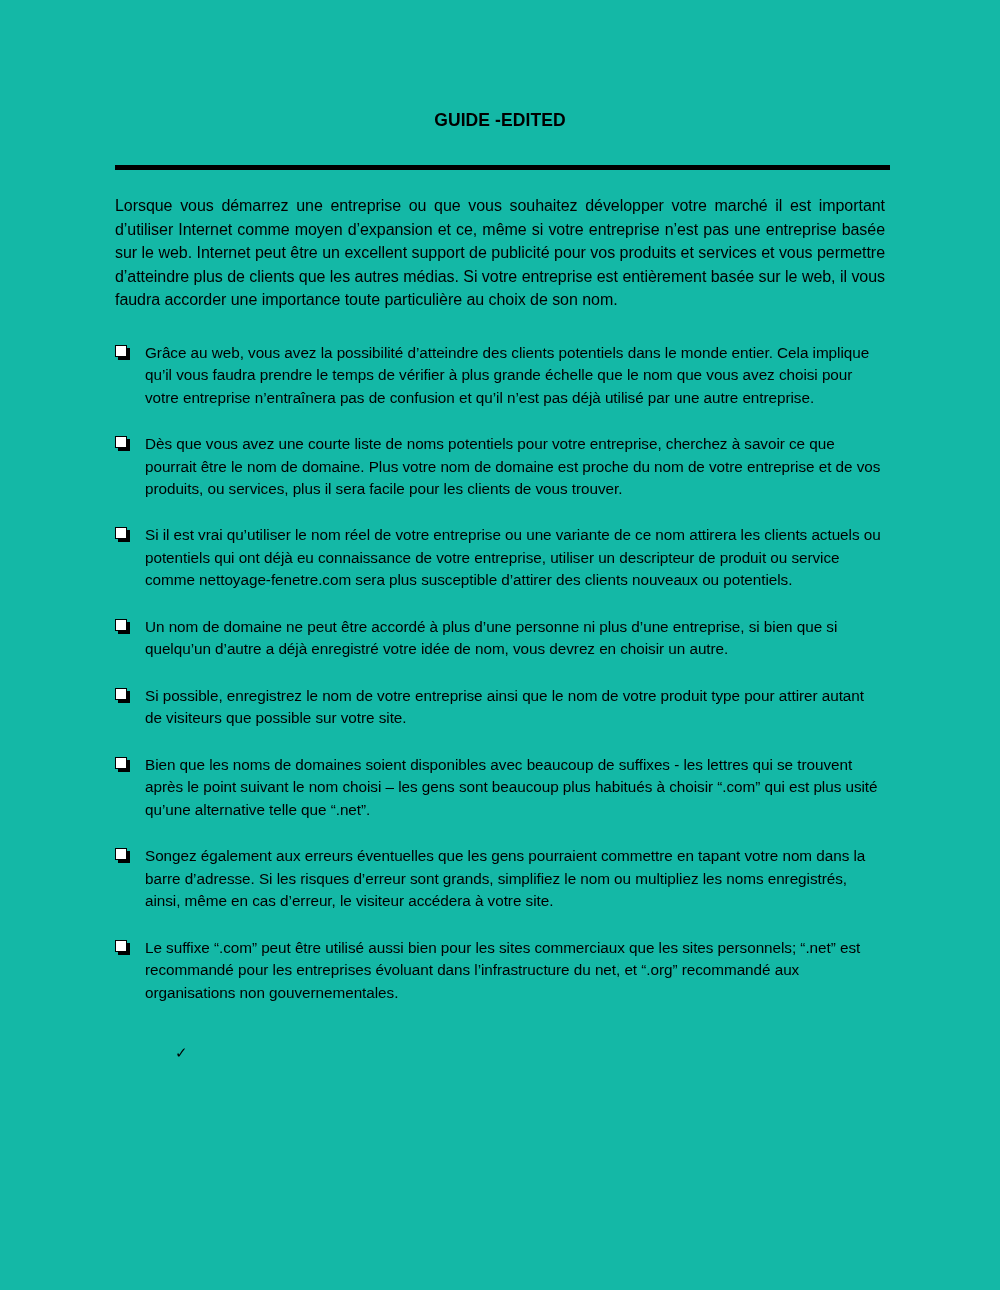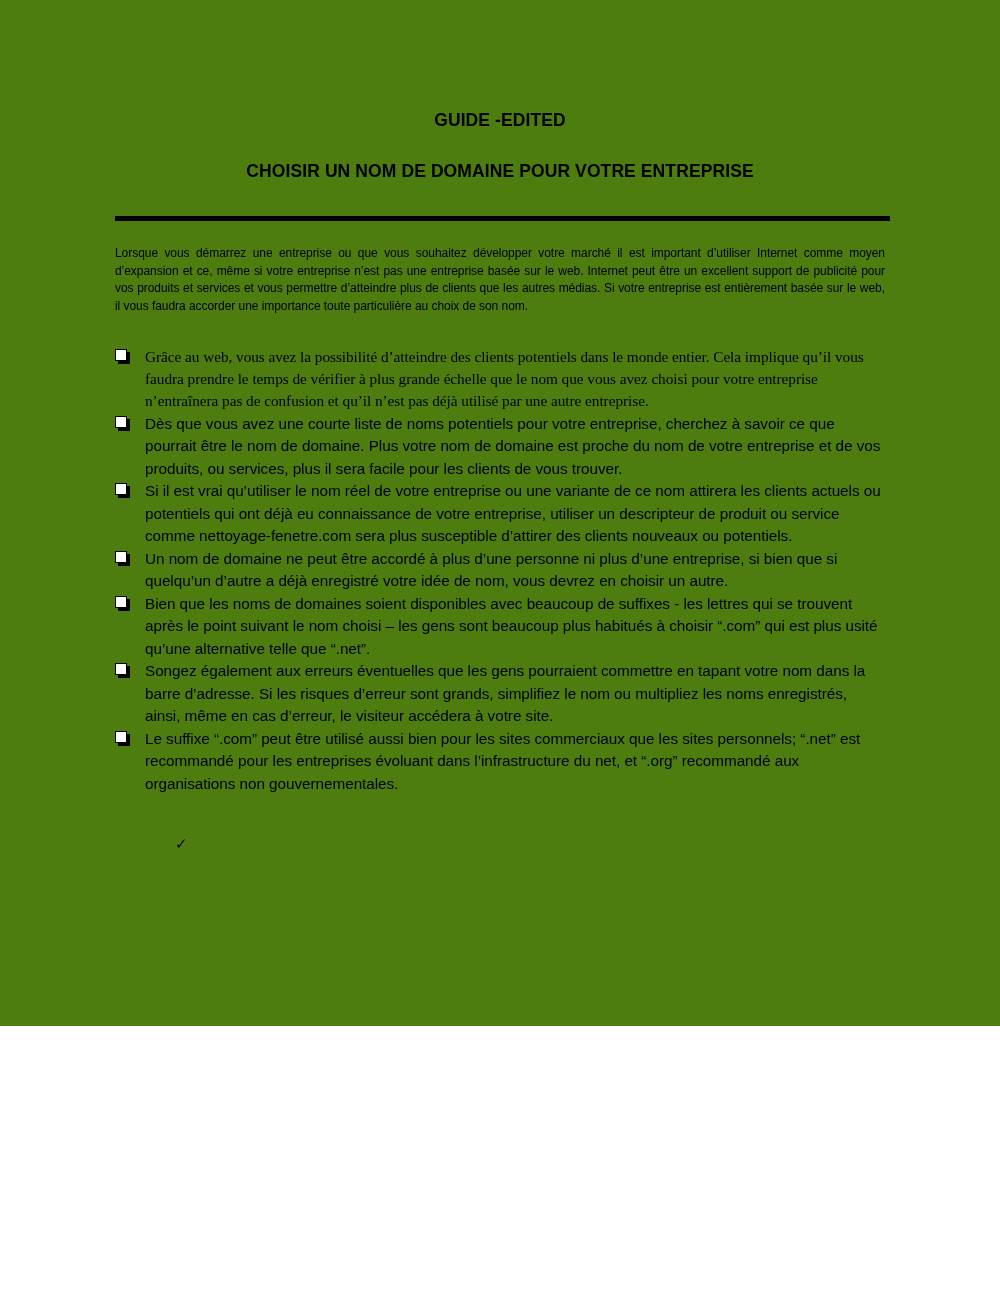--- a/index.html
+++ b/index.html
@@ -12,22 +12,22 @@
     width: 1000px;
     height: 1290px;
     font-family: "Liberation Sans", sans-serif;
     color: #000000;
     -webkit-font-smoothing: antialiased;
   }
 
   .page {
     position: relative;
     width: 1000px;
-    height: 1026px;
-    background: #4d7c0f;
+    height: 1290px;
+    background: #14b8a6;
     box-sizing: border-box;
     padding: 0;
     overflow: hidden;
   }
 
   
   .title-block {
     padding-top: 110px;
   }
   .doc-title {
@@ -58,44 +58,44 @@
   }
 
   
   .content {
     padding: 0 115px 0 115px;
     width: 770px;
     box-sizing: content-box;
   }
   .intro {
     margin: 24px 0 0 0;
-    font-size: 12px;
+    font-size: 16px;
     line-height: 1.47;
     text-align: justify;
     text-justify: inter-word;
     letter-spacing: -0.05px;
   }
 
   
   .bullet-list {
     margin: 0;
     padding: 0;
     list-style: none;
   }
   .bullet-item {
     position: relative;
     padding-left: 30px;
+    margin-top: 24px;
     font-size: 15.3px;
     line-height: 1.47;
     text-align: left;
     letter-spacing: -0.05px;
   }
   .bullet-item:first-child {
     margin-top: 30px;
-    font-family: Liberation Serif, serif;
   }
   .box-marker {
     position: absolute;
     left: 0;
     top: 3px;
     width: 14px;
     height: 14px;
     display: block;
   }
   .box-marker .sq-shadow {
@@ -140,21 +140,20 @@
     line-height: 1.47;
   }
 </style>
 </head>
 <body>
 
 <div class="page">
 
   <div class="title-block">
     <h1 class="doc-title">GUIDE -EDITED</h1>
-    <h2 class="doc-subtitle">CHOISIR UN NOM DE DOMAINE POUR VOTRE ENTREPRISE</h2>
   </div>
 
   <div class="rule"></div>
 
   <div class="content">
 
     <p class="intro">Lorsque vous démarrez une entreprise ou que vous souhaitez développer votre marché il est important d’utiliser Internet comme moyen d’expansion et ce, même si votre entreprise n’est pas une entreprise basée sur le web. Internet peut être un excellent support de publicité pour vos produits et services et vous permettre d’atteindre plus de clients que les autres médias. Si votre entreprise est entièrement basée sur le web, il vous faudra accorder une importance toute particulière au choix de son nom.</p>
 
     <ul class="bullet-list">
 
@@ -190,20 +189,27 @@
       </li>
 
       <li class="bullet-item">
         <span class="box-marker">
           <span class="sq-shadow"></span>
             <span class="sq-face"></span>
         </span>
         <span>Un nom de domaine ne peut être accordé à plus d’une personne ni plus d’une entreprise, si bien que si quelqu’un d’autre a déjà enregistré votre idée de nom, vous devrez en choisir un autre.</span>
       </li>
 
+      <li class="bullet-item">
+        <span class="box-marker">
+          <span class="sq-shadow"></span>
+            <span class="sq-face"></span>
+        </span>
+        <span>Si possible, enregistrez le nom de votre entreprise ainsi que le nom de votre produit type pour attirer autant de visiteurs que possible sur votre site.</span>
+      </li>
 
       <li class="bullet-item">
         <span class="box-marker">
           <span class="sq-shadow"></span>
             <span class="sq-face"></span>
         </span>
         <span>Bien que les noms de domaines soient disponibles avec beaucoup de suffixes - les lettres qui se trouvent après le point suivant le nom choisi – les gens sont beaucoup plus habitués à choisir “.com” qui est plus usité qu’une alternative telle que  “.net”.</span>
       </li>
 
       <li class="bullet-item">

